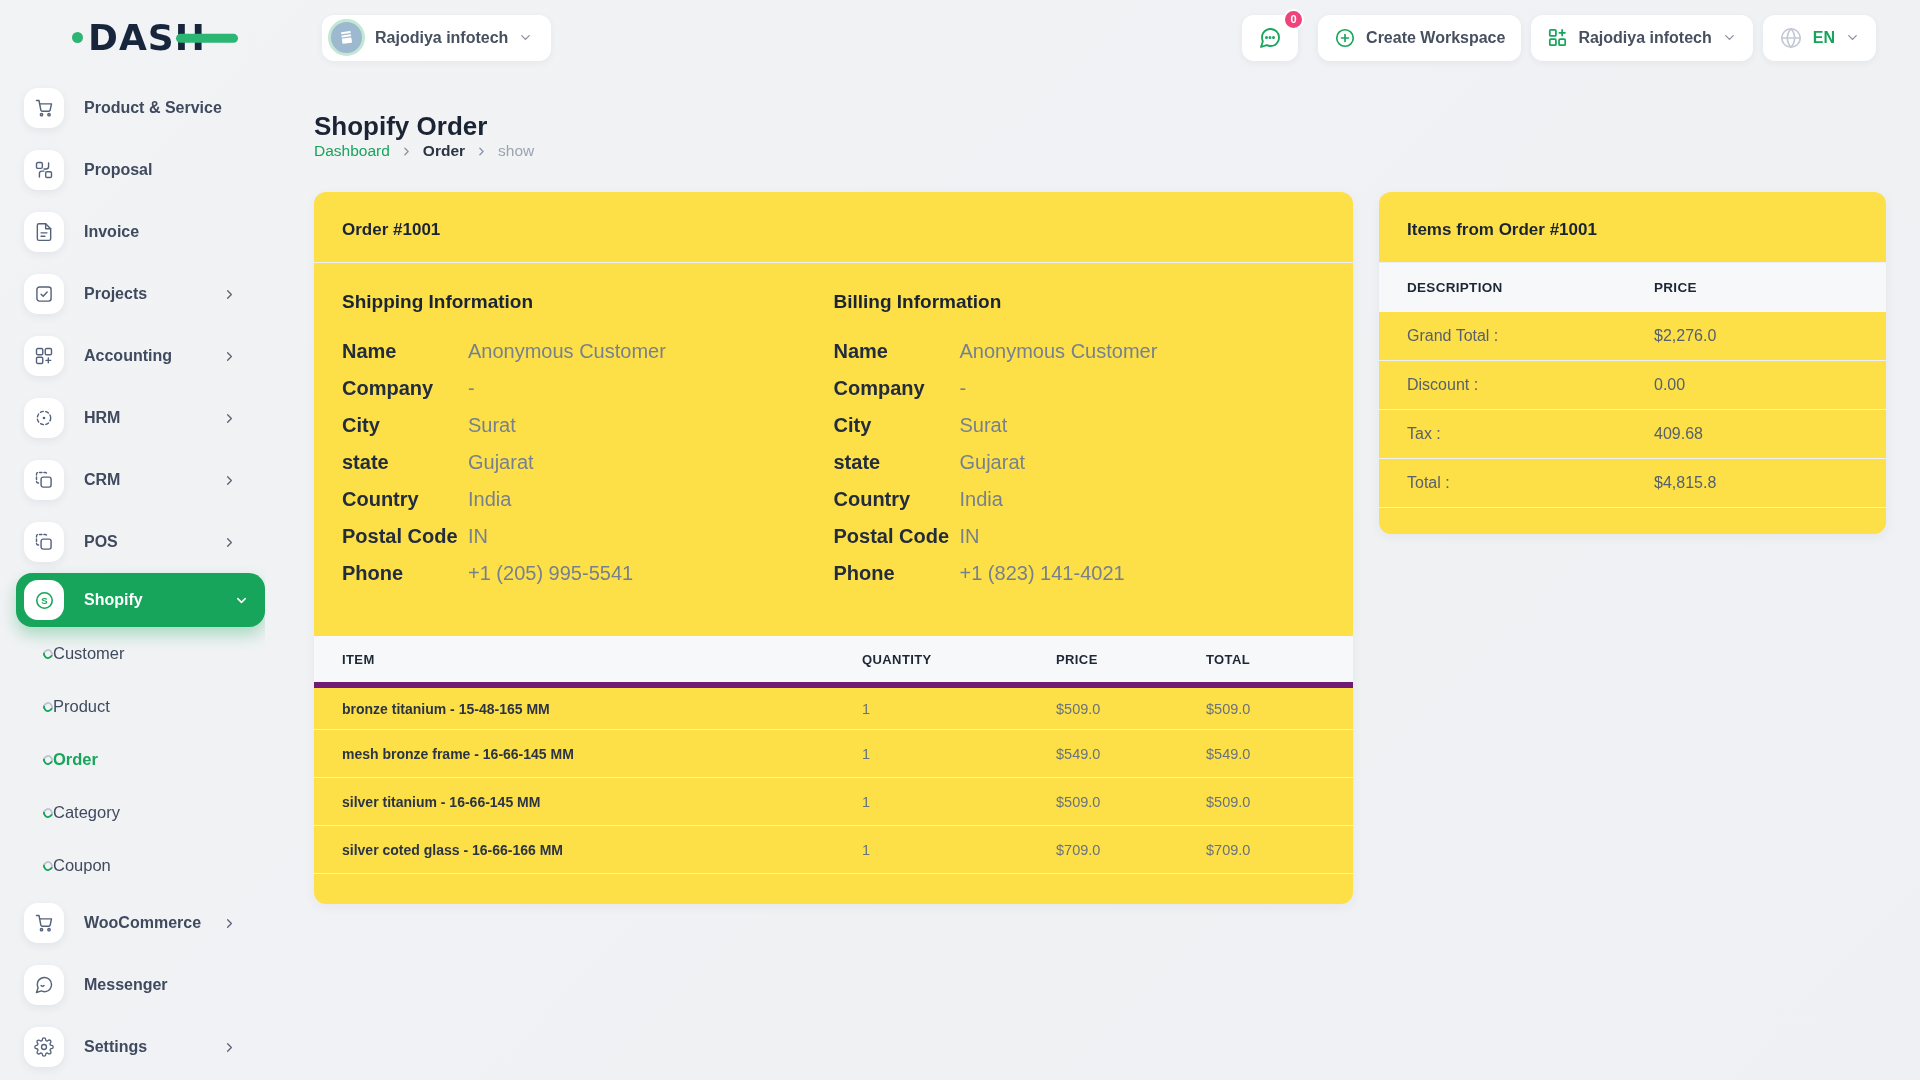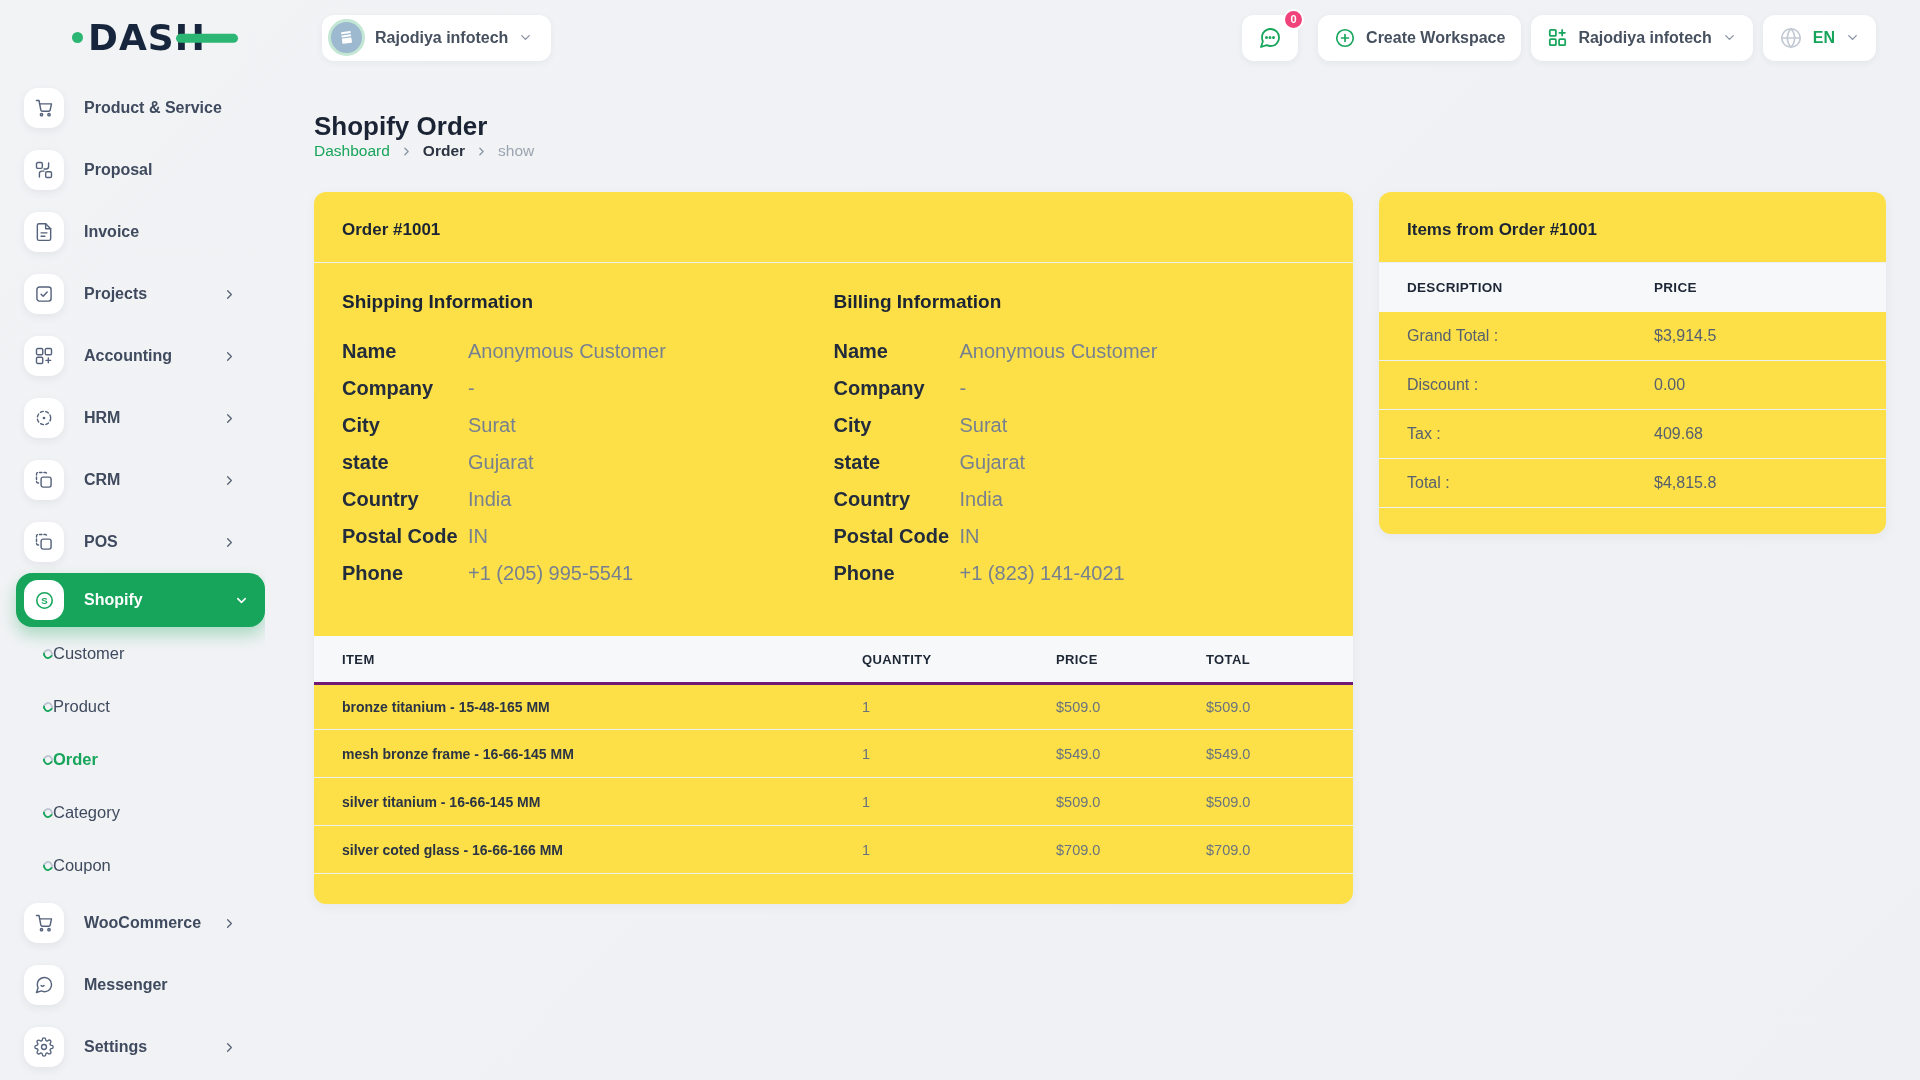--- a/index.html
+++ b/index.html
@@ -78,21 +78,21 @@
   .info-cols{display:grid;grid-template-columns:1fr 1fr;padding:28px 28px 0;}
   .info-h{font-size:19px;font-weight:700;color:var(--text-dark);margin-bottom:24px;}
   .info-row{display:flex;margin-bottom:9px;font-size:20px;line-height:1.4;}
   .info-label{width:126px;font-weight:700;color:#222c3d;flex-shrink:0;}
   .info-value{color:var(--text-gray);}
 
   .itable{margin-top:40px;padding-bottom:30px;}
   .itable-head,.itable-row{display:grid;grid-template-columns:1fr 194px 150px 147px;align-items:center;padding-left:28px;}
   .itable-head{background:#f7f8fa;height:46px;font-size:13px;font-weight:700;letter-spacing:.4px;color:#1d2736;}
   .itable-row{height:48px;border-bottom:1px solid #edf0f4;}
-  .itable-row:first-of-type{border-top:3px solid #701a75;}
+  .itable-row:first-of-type{border-top:6px solid #701a75;}
   .item-name{font-size:14px;font-weight:600;color:#2a3444;}
   .item-num{font-size:14.5px;color:#69727f;}
 
   .sum-head,.sum-row{display:grid;grid-template-columns:1fr 204px;align-items:center;padding:0 28px;}
   .sum-head{background:#f7f8fa;height:49px;font-size:13.5px;font-weight:700;letter-spacing:.3px;color:#1d2736;}
   .sum-row{height:49px;border-bottom:1px solid #edf0f4;font-size:16px;color:#57606e;}
   .sum-card-pad{height:26px;}
 
   svg{display:block;}
 </style>
@@ -519,21 +519,21 @@
       <aside class="card">
         <div class="card-head">Items from Order #1001</div>
         <div class="sum-head">
           <span>DESCRIPTION</span>
           <span>PRICE</span>
         </div>
         <div>
 
             <div class="sum-row">
               <span>Grand Total :</span>
-              <span>$3,914.5</span>
+              <span>$2,276.0</span>
             </div>
 
             <div class="sum-row">
               <span>Discount :</span>
               <span>0.00</span>
             </div>
 
             <div class="sum-row">
               <span>Tax :</span>
               <span>409.68</span>

